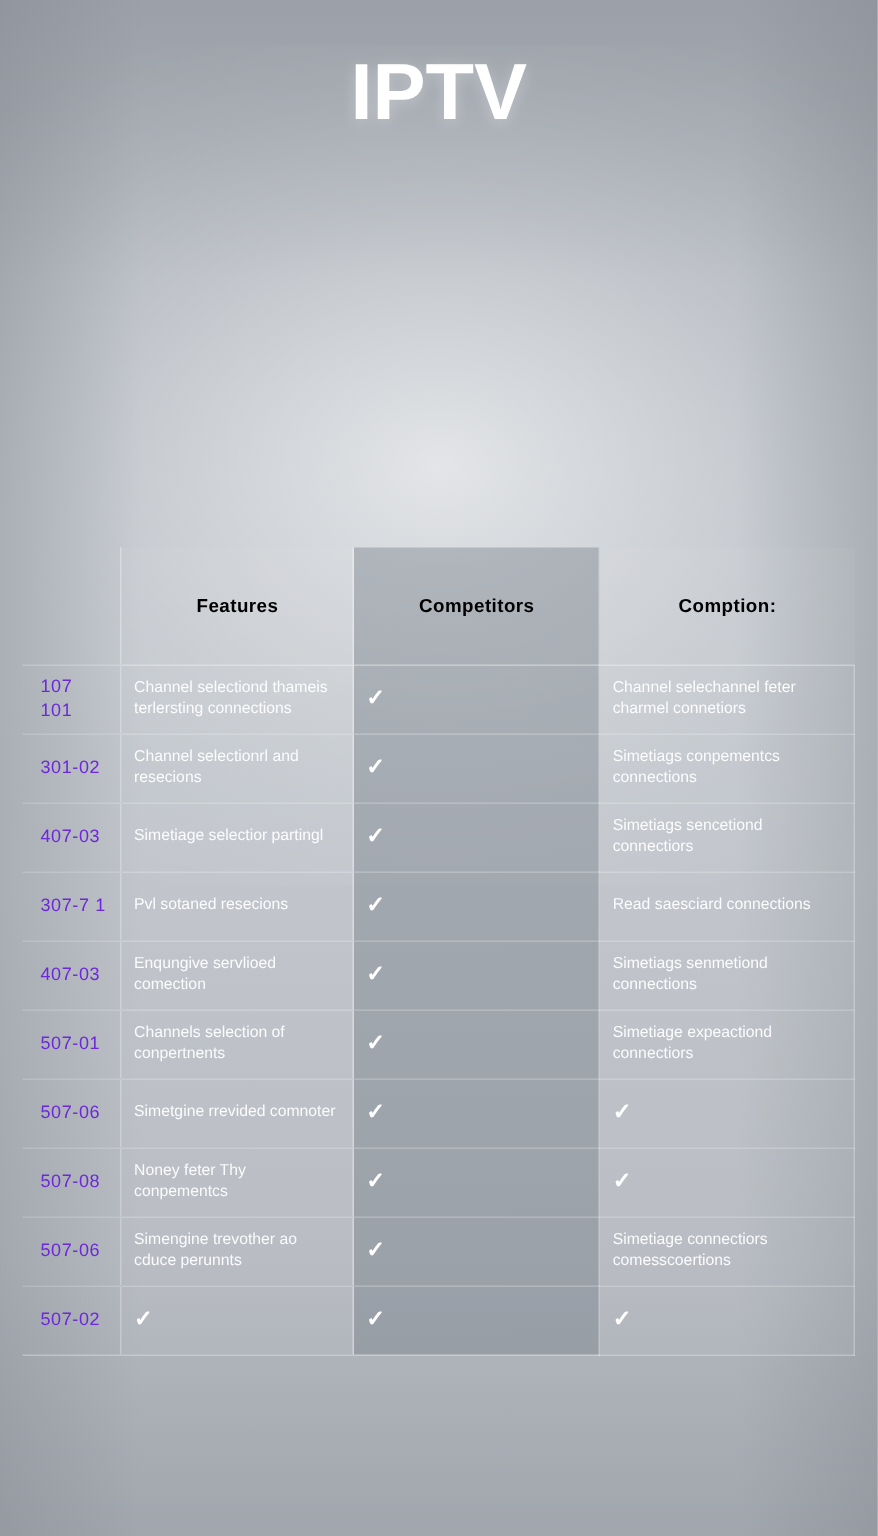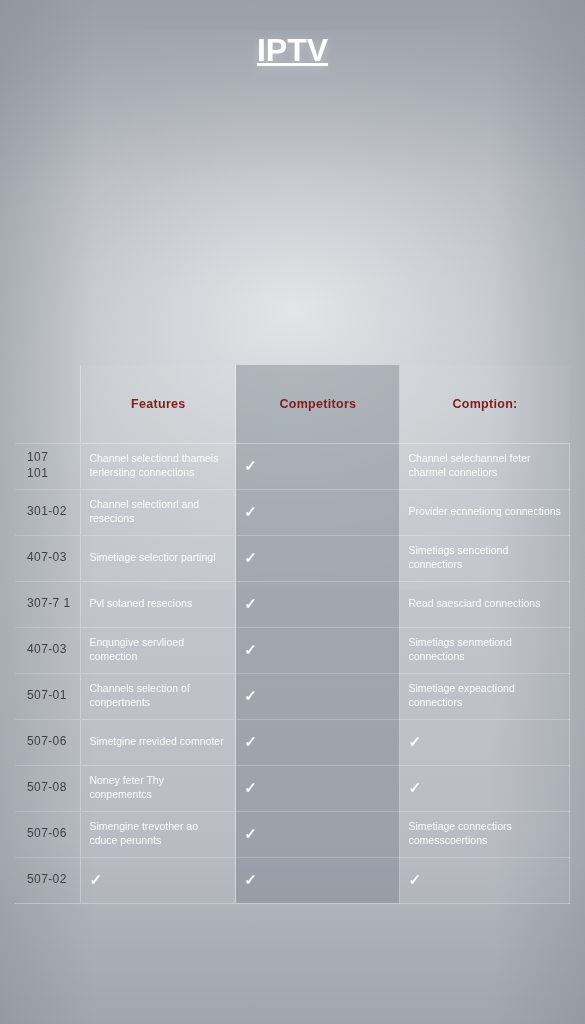--- a/index.html
+++ b/index.html
@@ -60,27 +60,26 @@
   }
   .title-line1{
     font-size:46px;
     font-weight:bold;
     letter-spacing:-0.5px;
     color:#ffffff;
     line-height:1.12;
     text-shadow:0 2px 10px rgba(255,255,255,0.30);
   }
   .title-line2{
-    font-size:32px;
+    font-size:53px;
     font-weight:bold;
     letter-spacing:0px;
     color:#ffffff;
     line-height:1.14;
     text-shadow:0 2px 10px rgba(255,255,255,0.30);
-    text-decoration:underline;
   }
 
   
   .table-wrap{
     position:absolute;
     left:15px; top:365px;
     width:555px;
   }
   table.compare{
     width:100%;
@@ -91,21 +90,21 @@
   table.compare col.c-feat  { width:148px; }
   table.compare col.c-comp  { width:157px; }
   table.compare col.c-opt   { width:162px; }
 
   
   thead th{
     height:78px;
     vertical-align:middle;
     font-size:12.5px;
     font-weight:bold;
-    color:#7f1d1d;
+    color:#000000;
     letter-spacing:0.3px;
     text-align:center;
     background:rgba(255,255,255,0.045);
     border-bottom:1px solid rgba(255,255,255,0.34);
   }
   thead th.id-head{ background:transparent; border-bottom-color:rgba(255,255,255,0.22); }
   thead th.feat-head{ border-left:1px solid rgba(255,255,255,0.34); }
   thead th.comp-head{
     background:rgba(120,128,138,0.42);
     border-left:1px solid rgba(255,255,255,0.40);
@@ -123,21 +122,21 @@
     background:rgba(255,255,255,0.045);
     border-bottom:1px solid rgba(255,255,255,0.22);
   }
   tbody tr:last-child td{ border-bottom:1px solid rgba(255,255,255,0.30); }
 
   td.id-cell{
     background:transparent;
     font-size:12px;
     font-weight:normal;
     letter-spacing:0.4px;
-    color:#404040;
+    color:#6d28d9;
     text-align:left;
     padding-left:12px;
     border-bottom:1px solid rgba(255,255,255,0.18);
   }
   td.feat-cell{ border-left:1px solid rgba(255,255,255,0.30); }
   td.comp-cell{
     background:rgba(120,128,138,0.42);
     border-left:1px solid rgba(255,255,255,0.40);
     border-right:1px solid rgba(255,255,255,0.40);
   }
@@ -196,21 +195,21 @@
           </tr>
           <tr>
             <td class="id-cell">
               <span class="cell-text">301-02</span>
             </td>
             <td class="feat-cell">
               <span class="cell-text">Channel selectionrl and resecions</span>
             </td>
             <td class="comp-cell"><span class="check">✓</span></td>
             <td class="opt-cell">
-              <span class="cell-text">Provider ecnnetiong connections</span>
+              <span class="cell-text">Simetiags conpementcs connections</span>
             </td>
           </tr>
           <tr>
             <td class="id-cell">
               <span class="cell-text">407-03</span>
             </td>
             <td class="feat-cell">
               <span class="cell-text">Simetiage selectior partingl</span>
             </td>
             <td class="comp-cell"><span class="check">✓</span></td>

